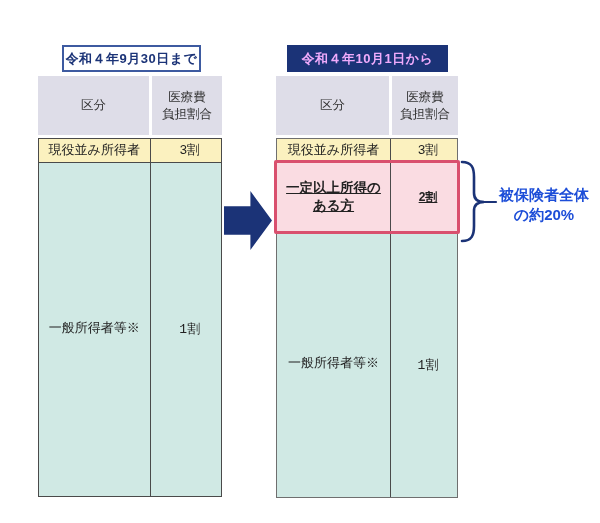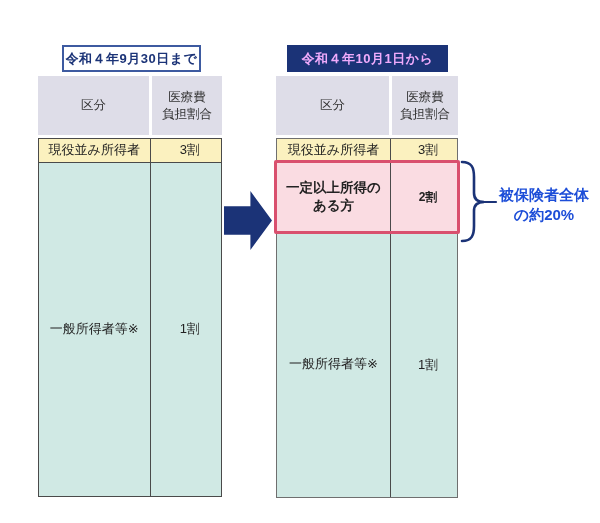--- a/index.html
+++ b/index.html
@@ -41,26 +41,26 @@
   .trow .c1{box-sizing:border-box;border-right:1.2px solid #4a4a4a;
     display:flex;align-items:center;justify-content:center;text-align:center;
     font-size:13px;white-space:pre-line;line-height:1.3;}
   .trow .c2{flex:1;display:flex;align-items:center;justify-content:center;
     text-align:center;font-size:13px;padding-left:8px;}
   .tbl-before .trow .c1{width:111.5px;}
   .tbl-after  .trow .c1{width:114px;}
 
   .row-yellow{height:23.5px;border-bottom:1.2px solid #4a4a4a;}
   .row-yellow .c1,.row-yellow .c2{background:#fbf1bf;}
-  .row-pink{height:70px;border-bottom:1.2px solid #4a4a4a;position:relative;}
+  .row-pink{height:70px;border-bottom:1.2px solid #4a4a4a;position:relative;text-decoration:underline;}
   .row-pink .c1,.row-pink .c2{background:#fadce2;font-weight:bold;}
   .row-pink .c1{font-size:13.5px;}
   .row-pink .c2{font-size:12px;}
   .row-teal{flex:1;}
-  .row-teal .c1,.row-teal .c2{background:#d0e9e4;}
+  .row-teal .c1,.row-teal .c2{background:#d0e9e4;font-family:Liberation Mono, monospace;}
 
   .highlight-ring{
     position:absolute;left:-3px;right:-3px;top:-2.5px;bottom:-2.5px;
     border:3px solid #d9506e;border-radius:2px;pointer-events:none;z-index:5;
   }
 
   
   .arrow-right{
     position:absolute;left:224px;top:191px;width:48px;height:59px;background:#1b3377;
     clip-path:polygon(0 26%,55% 26%,55% 0%,100% 50%,55% 100%,55% 74%,0 74%);

